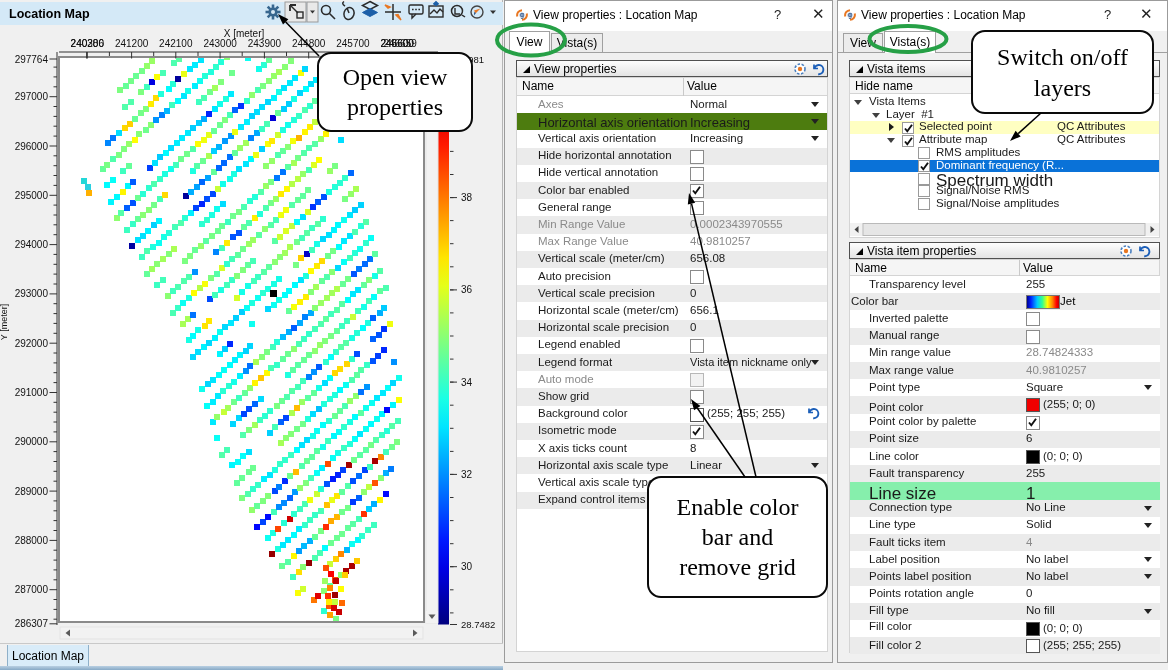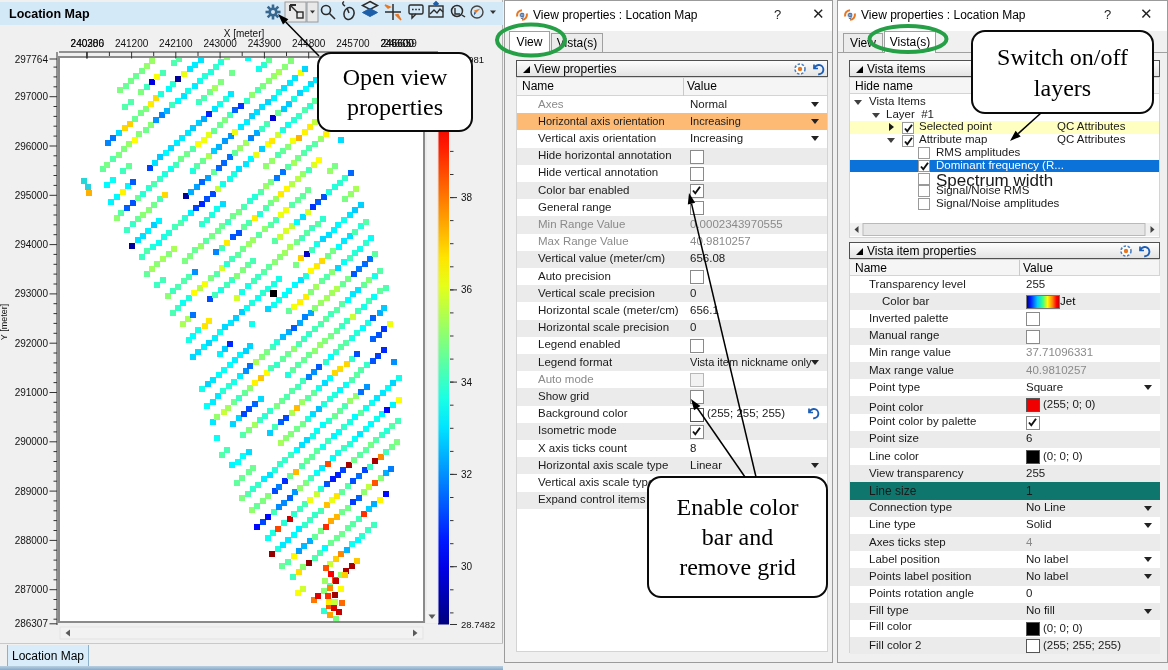--- a/index.html
+++ b/index.html
@@ -1133,21 +1133,21 @@
     <span style="position:absolute;left:5px;top:1px">Name</span>
     <span style="position:absolute;left:170px;top:1px">Value</span>
     <span style="position:absolute;left:166px;top:0;width:1px;height:19px;background:#c9c9c9"></span>
   </div>
 <div style="position:absolute;left:516px;top:96px;width:312px;height:556px;background:#fff;border:1px solid #d4d4d4;border-top:none;box-sizing:border-box"></div>
 <div style="position:absolute;left:517px;top:96.0px;width:310px;height:17.2px;background:#ffffff;font-size:11.5px">
     <span style="position:absolute;left:21px;top:1.5px;color:#8a8a8a">Axes</span>
     <span style="position:absolute;left:173px;top:1.5px;color:#1a1a1a">Normal</span>
     <span style="position:absolute;right:8px;top:6px;width:0;height:0;border-left:4.5px solid transparent;border-right:4.5px solid transparent;border-top:5px solid #222"></span>
   </div>
-<div style="position:absolute;left:517px;top:113.2px;width:310px;height:17.2px;background:#fdba74;font-size:11px">
+<div style="position:absolute;left:517px;top:113.2px;width:310px;height:17.2px;background:#4d7c0f;font-size:13px">
     <span style="position:absolute;left:21px;top:1.5px;color:#1a1a1a">Horizontal axis orientation</span>
     <span style="position:absolute;left:173px;top:1.5px;color:#1a1a1a">Increasing</span>
     <span style="position:absolute;right:8px;top:6px;width:0;height:0;border-left:4.5px solid transparent;border-right:4.5px solid transparent;border-top:5px solid #222"></span>
   </div>
 <div style="position:absolute;left:517px;top:130.4px;width:310px;height:17.2px;background:#ffffff;font-size:11.5px">
     <span style="position:absolute;left:21px;top:1.5px;color:#1a1a1a">Vertical axis orientation</span>
     <span style="position:absolute;left:173px;top:1.5px;color:#1a1a1a">Increasing</span>
     <span style="position:absolute;right:8px;top:6px;width:0;height:0;border-left:4.5px solid transparent;border-right:4.5px solid transparent;border-top:5px solid #222"></span>
   </div>
 <div style="position:absolute;left:517px;top:147.6px;width:310px;height:17.2px;background:#ebebeb;font-size:11.5px">
@@ -1180,21 +1180,21 @@
   </div>
 <div style="position:absolute;left:517px;top:216.4px;width:310px;height:17.2px;background:#ebebeb;font-size:11.5px">
     <span style="position:absolute;left:21px;top:1.5px;color:#8a8a8a">Min Range Value</span>
     <span style="position:absolute;left:173px;top:1.5px;color:#8a8a8a">0.0002343970555</span>
   </div>
 <div style="position:absolute;left:517px;top:233.6px;width:310px;height:17.2px;background:#ffffff;font-size:11.5px">
     <span style="position:absolute;left:21px;top:1.5px;color:#8a8a8a">Max Range Value</span>
     <span style="position:absolute;left:173px;top:1.5px;color:#8a8a8a">40.9810257</span>
   </div>
 <div style="position:absolute;left:517px;top:250.8px;width:310px;height:17.2px;background:#ebebeb;font-size:11.5px">
-    <span style="position:absolute;left:21px;top:1.5px;color:#1a1a1a">Vertical value (meter/cm)</span>
+    <span style="position:absolute;left:21px;top:1.5px;color:#1a1a1a">Vertical scale (meter/cm)</span>
     <span style="position:absolute;left:173px;top:1.5px;color:#1a1a1a">656.08</span>
   </div>
 <div style="position:absolute;left:517px;top:268.0px;width:310px;height:17.2px;background:#ffffff;font-size:11.5px">
     <span style="position:absolute;left:21px;top:1.5px;color:#1a1a1a">Auto precision</span>
     <span style="position:absolute;left:173px;top:0px;width:16px;height:16px">
       <span style="position:absolute;left:0px;top:2px;width:12px;height:12px;border:1px solid #8a8a8a;background:#fff"></span>
     </span>
   </div>
 <div style="position:absolute;left:517px;top:285.2px;width:310px;height:17.2px;background:#ebebeb;font-size:11.5px">
     <span style="position:absolute;left:21px;top:1.5px;color:#1a1a1a">Vertical scale precision</span>
@@ -1372,41 +1372,41 @@
     <span style="position:absolute;left:5px;top:1px">Name</span>
     <span style="position:absolute;left:173px;top:1px">Value</span>
     <span style="position:absolute;left:169px;top:0;width:1px;height:17px;background:#c9c9c9"></span>
   </div>
 <div style="position:absolute;left:849px;top:276px;width:311px;height:377px;background:#fff;border:1px solid #d4d4d4;border-top:none;box-sizing:border-box"></div>
 <div style="position:absolute;left:850px;top:276.0px;width:310px;height:17.2px;background:#ffffff;font-size:11.5px">
     <span style="position:absolute;left:19px;top:1.5px;color:#1a1a1a">Transparency level</span>
     <span style="position:absolute;left:176px;top:1.5px;color:#1a1a1a">255</span>
   </div>
 <div style="position:absolute;left:850px;top:293.2px;width:310px;height:17.2px;background:#ebebeb;font-size:11.5px">
-    <span style="position:absolute;left:32px;top:1.5px;color:#1a1a1a">Color bar</span>
+    <span style="position:absolute;left:1px;top:1.5px;color:#1a1a1a">Color bar</span>
     <span style="position:absolute;left:176px;top:0;width:40px;height:16px">
       <span style="position:absolute;left:0px;top:2px;width:32px;height:12px;border:1px solid #777;background:linear-gradient(90deg,#00008f 0%,#0020ff 12%,#00c8ff 32%,#30ff90 48%,#ffff00 64%,#ff8000 80%,#ff0000 92%,#c00000 100%)"></span>
     </span>
     <span style="position:absolute;left:210px;top:1.5px">Jet</span>
   </div>
 <div style="position:absolute;left:850px;top:310.4px;width:310px;height:17.2px;background:#ffffff;font-size:11.5px">
     <span style="position:absolute;left:19px;top:1.5px;color:#1a1a1a">Inverted palette</span>
     <span style="position:absolute;left:176px;top:0px;width:16px;height:16px">
       <span style="position:absolute;left:0px;top:2px;width:12px;height:12px;border:1px solid #8a8a8a;background:#fff"></span>
     </span>
   </div>
 <div style="position:absolute;left:850px;top:327.6px;width:310px;height:17.2px;background:#ebebeb;font-size:11.5px">
     <span style="position:absolute;left:19px;top:1.5px;color:#1a1a1a">Manual range</span>
     <span style="position:absolute;left:176px;top:0px;width:16px;height:16px">
       <span style="position:absolute;left:0px;top:2px;width:12px;height:12px;border:1px solid #8a8a8a;background:#fff"></span>
     </span>
   </div>
 <div style="position:absolute;left:850px;top:344.8px;width:310px;height:17.2px;background:#ffffff;font-size:11.5px">
     <span style="position:absolute;left:19px;top:1.5px;color:#1a1a1a">Min range value</span>
-    <span style="position:absolute;left:176px;top:1.5px;color:#8a8a8a">37.71096331</span>
+    <span style="position:absolute;left:176px;top:1.5px;color:#8a8a8a">28.74824333</span>
   </div>
 <div style="position:absolute;left:850px;top:362.0px;width:310px;height:17.2px;background:#ebebeb;font-size:11.5px">
     <span style="position:absolute;left:19px;top:1.5px;color:#1a1a1a">Max range value</span>
     <span style="position:absolute;left:176px;top:1.5px;color:#8a8a8a">40.9810257</span>
   </div>
 <div style="position:absolute;left:850px;top:379.2px;width:310px;height:17.2px;background:#ffffff;font-size:11.5px">
     <span style="position:absolute;left:19px;top:1.5px;color:#1a1a1a">Point type</span>
     <span style="position:absolute;left:176px;top:1.5px;color:#1a1a1a">Square</span>
     <span style="position:absolute;right:8px;top:6px;width:0;height:0;border-left:4.5px solid transparent;border-right:4.5px solid transparent;border-top:5px solid #222"></span>
   </div>
@@ -1432,39 +1432,39 @@
     <span style="position:absolute;left:176px;top:1.5px;color:#1a1a1a">6</span>
   </div>
 <div style="position:absolute;left:850px;top:448.0px;width:310px;height:17.2px;background:#ffffff;font-size:11.5px">
     <span style="position:absolute;left:19px;top:1.5px;color:#1a1a1a">Line color</span>
     <span style="position:absolute;left:176px;top:0;width:16px;height:16px">
       <span style="position:absolute;left:0px;top:2px;width:12px;height:12px;border:1px solid #555;background:#000"></span>
     </span>
     <span style="position:absolute;left:193px;top:1.5px;color:#1a1a1a">(0; 0; 0)</span>
   </div>
 <div style="position:absolute;left:850px;top:465.2px;width:310px;height:17.2px;background:#ebebeb;font-size:11.5px">
-    <span style="position:absolute;left:19px;top:1.5px;color:#1a1a1a">View transparency</span>
+    <span style="position:absolute;left:19px;top:1.5px;color:#1a1a1a">Fault transparency</span>
     <span style="position:absolute;left:176px;top:1.5px;color:#1a1a1a">255</span>
   </div>
-<div style="position:absolute;left:850px;top:482.4px;width:310px;height:17.2px;background:#0f766e;font-size:12px">
+<div style="position:absolute;left:850px;top:482.4px;width:310px;height:17.2px;background:#86efac;font-size:17px">
     <span style="position:absolute;left:19px;top:1.5px;color:#1a1a1a">Line size</span>
     <span style="position:absolute;left:176px;top:1.5px;color:#1a1a1a">1</span>
   </div>
 <div style="position:absolute;left:850px;top:499.6px;width:310px;height:17.2px;background:#ebebeb;font-size:11.5px">
     <span style="position:absolute;left:19px;top:1.5px;color:#1a1a1a">Connection type</span>
     <span style="position:absolute;left:176px;top:1.5px;color:#1a1a1a">No Line</span>
     <span style="position:absolute;right:8px;top:6px;width:0;height:0;border-left:4.5px solid transparent;border-right:4.5px solid transparent;border-top:5px solid #222"></span>
   </div>
 <div style="position:absolute;left:850px;top:516.8px;width:310px;height:17.2px;background:#ffffff;font-size:11.5px">
     <span style="position:absolute;left:19px;top:1.5px;color:#1a1a1a">Line type</span>
     <span style="position:absolute;left:176px;top:1.5px;color:#1a1a1a">Solid</span>
     <span style="position:absolute;right:8px;top:6px;width:0;height:0;border-left:4.5px solid transparent;border-right:4.5px solid transparent;border-top:5px solid #222"></span>
   </div>
 <div style="position:absolute;left:850px;top:534.0px;width:310px;height:17.2px;background:#ebebeb;font-size:11.5px">
-    <span style="position:absolute;left:19px;top:1.5px;color:#1a1a1a">Axes ticks step</span>
+    <span style="position:absolute;left:19px;top:1.5px;color:#1a1a1a">Fault ticks item</span>
     <span style="position:absolute;left:176px;top:1.5px;color:#8a8a8a">4</span>
   </div>
 <div style="position:absolute;left:850px;top:551.2px;width:310px;height:17.2px;background:#ffffff;font-size:11.5px">
     <span style="position:absolute;left:19px;top:1.5px;color:#1a1a1a">Label position</span>
     <span style="position:absolute;left:176px;top:1.5px;color:#1a1a1a">No label</span>
     <span style="position:absolute;right:8px;top:6px;width:0;height:0;border-left:4.5px solid transparent;border-right:4.5px solid transparent;border-top:5px solid #222"></span>
   </div>
 <div style="position:absolute;left:850px;top:568.4px;width:310px;height:17.2px;background:#ebebeb;font-size:11.5px">
     <span style="position:absolute;left:19px;top:1.5px;color:#1a1a1a">Points label position</span>
     <span style="position:absolute;left:176px;top:1.5px;color:#1a1a1a">No label</span>

